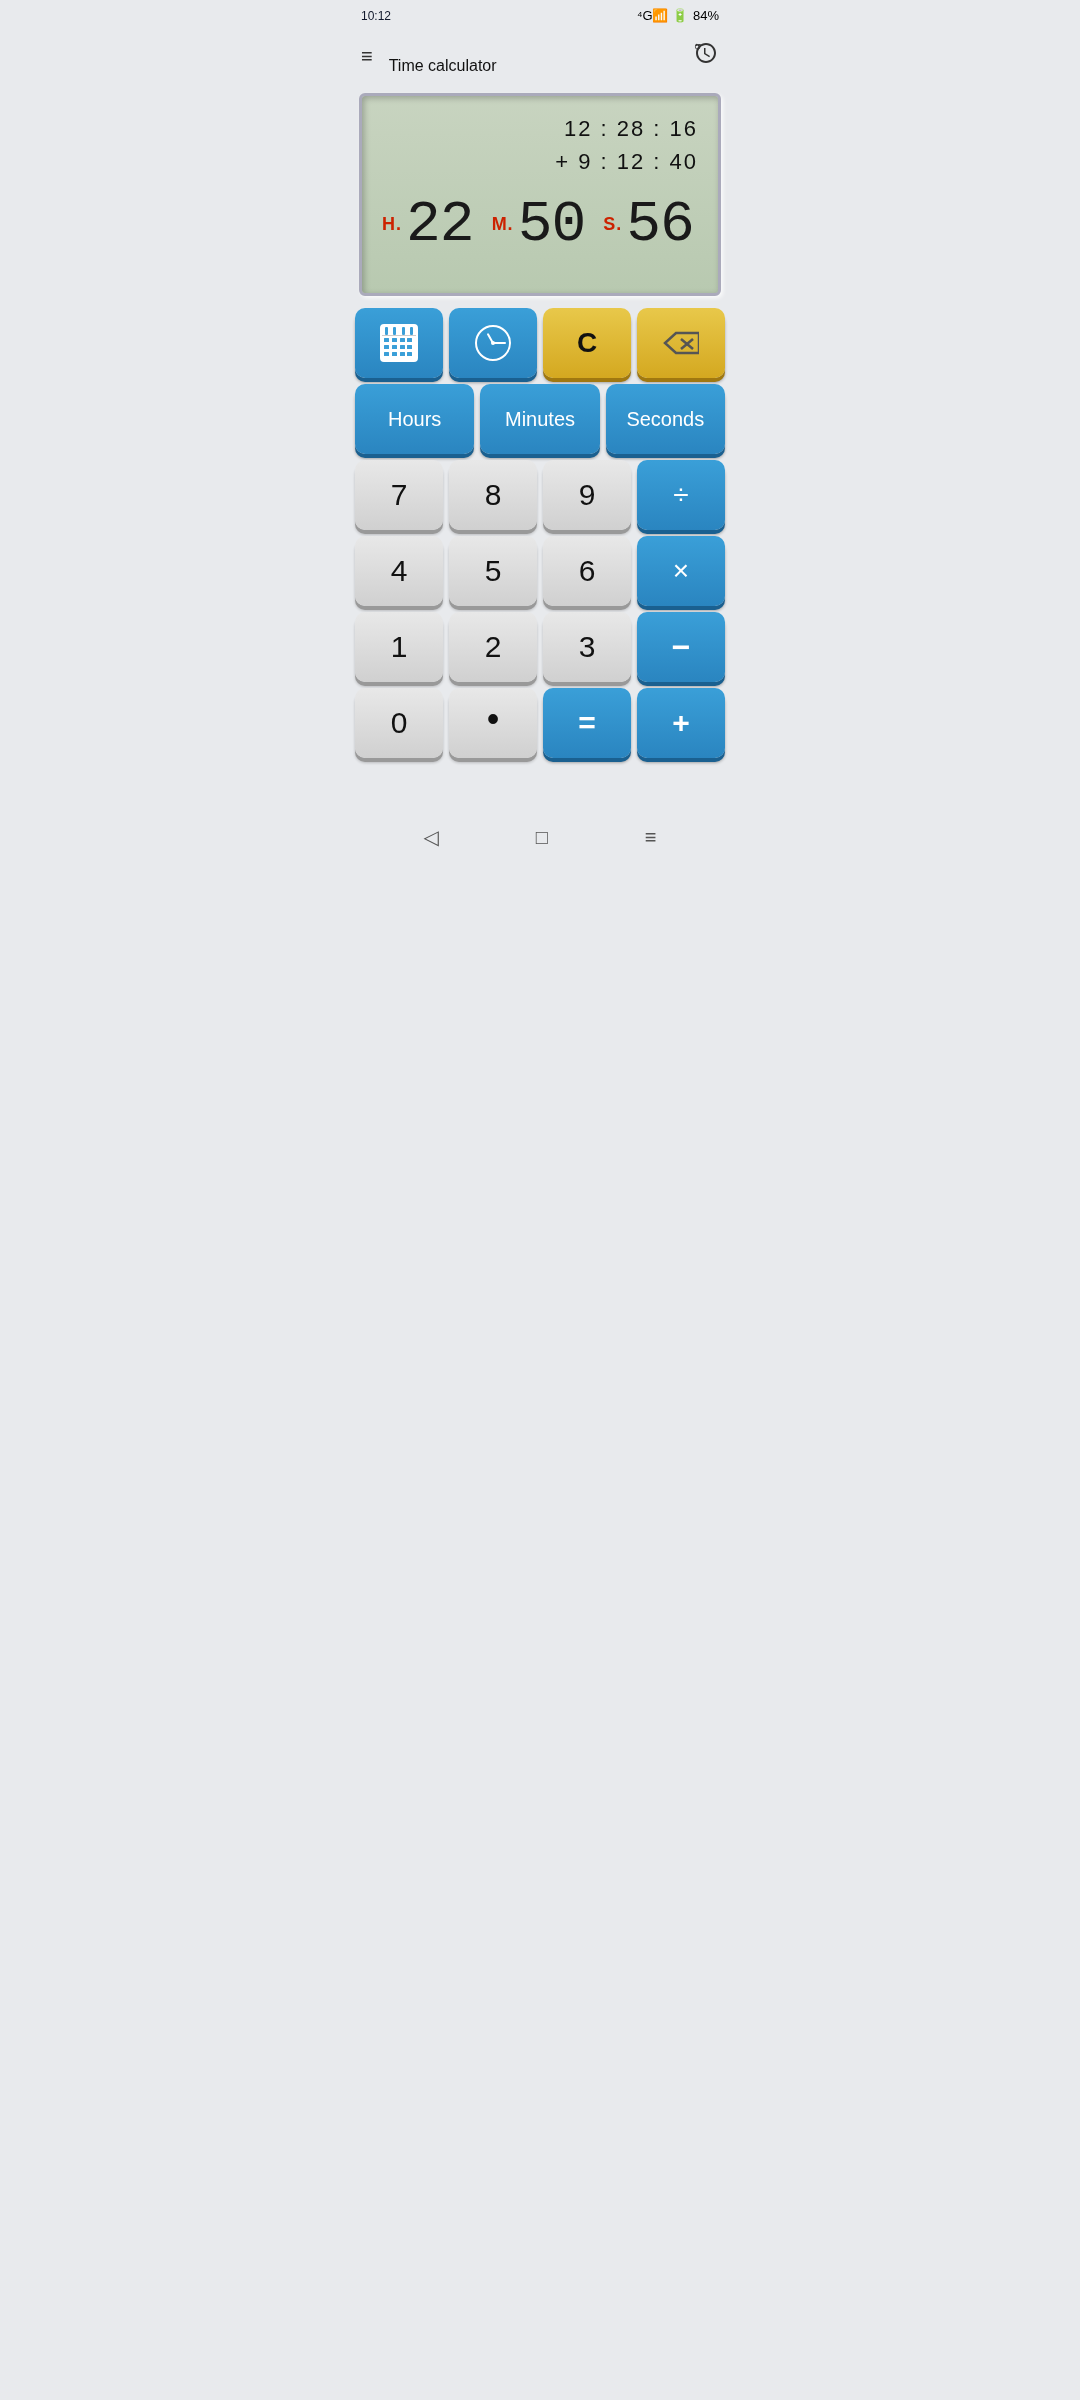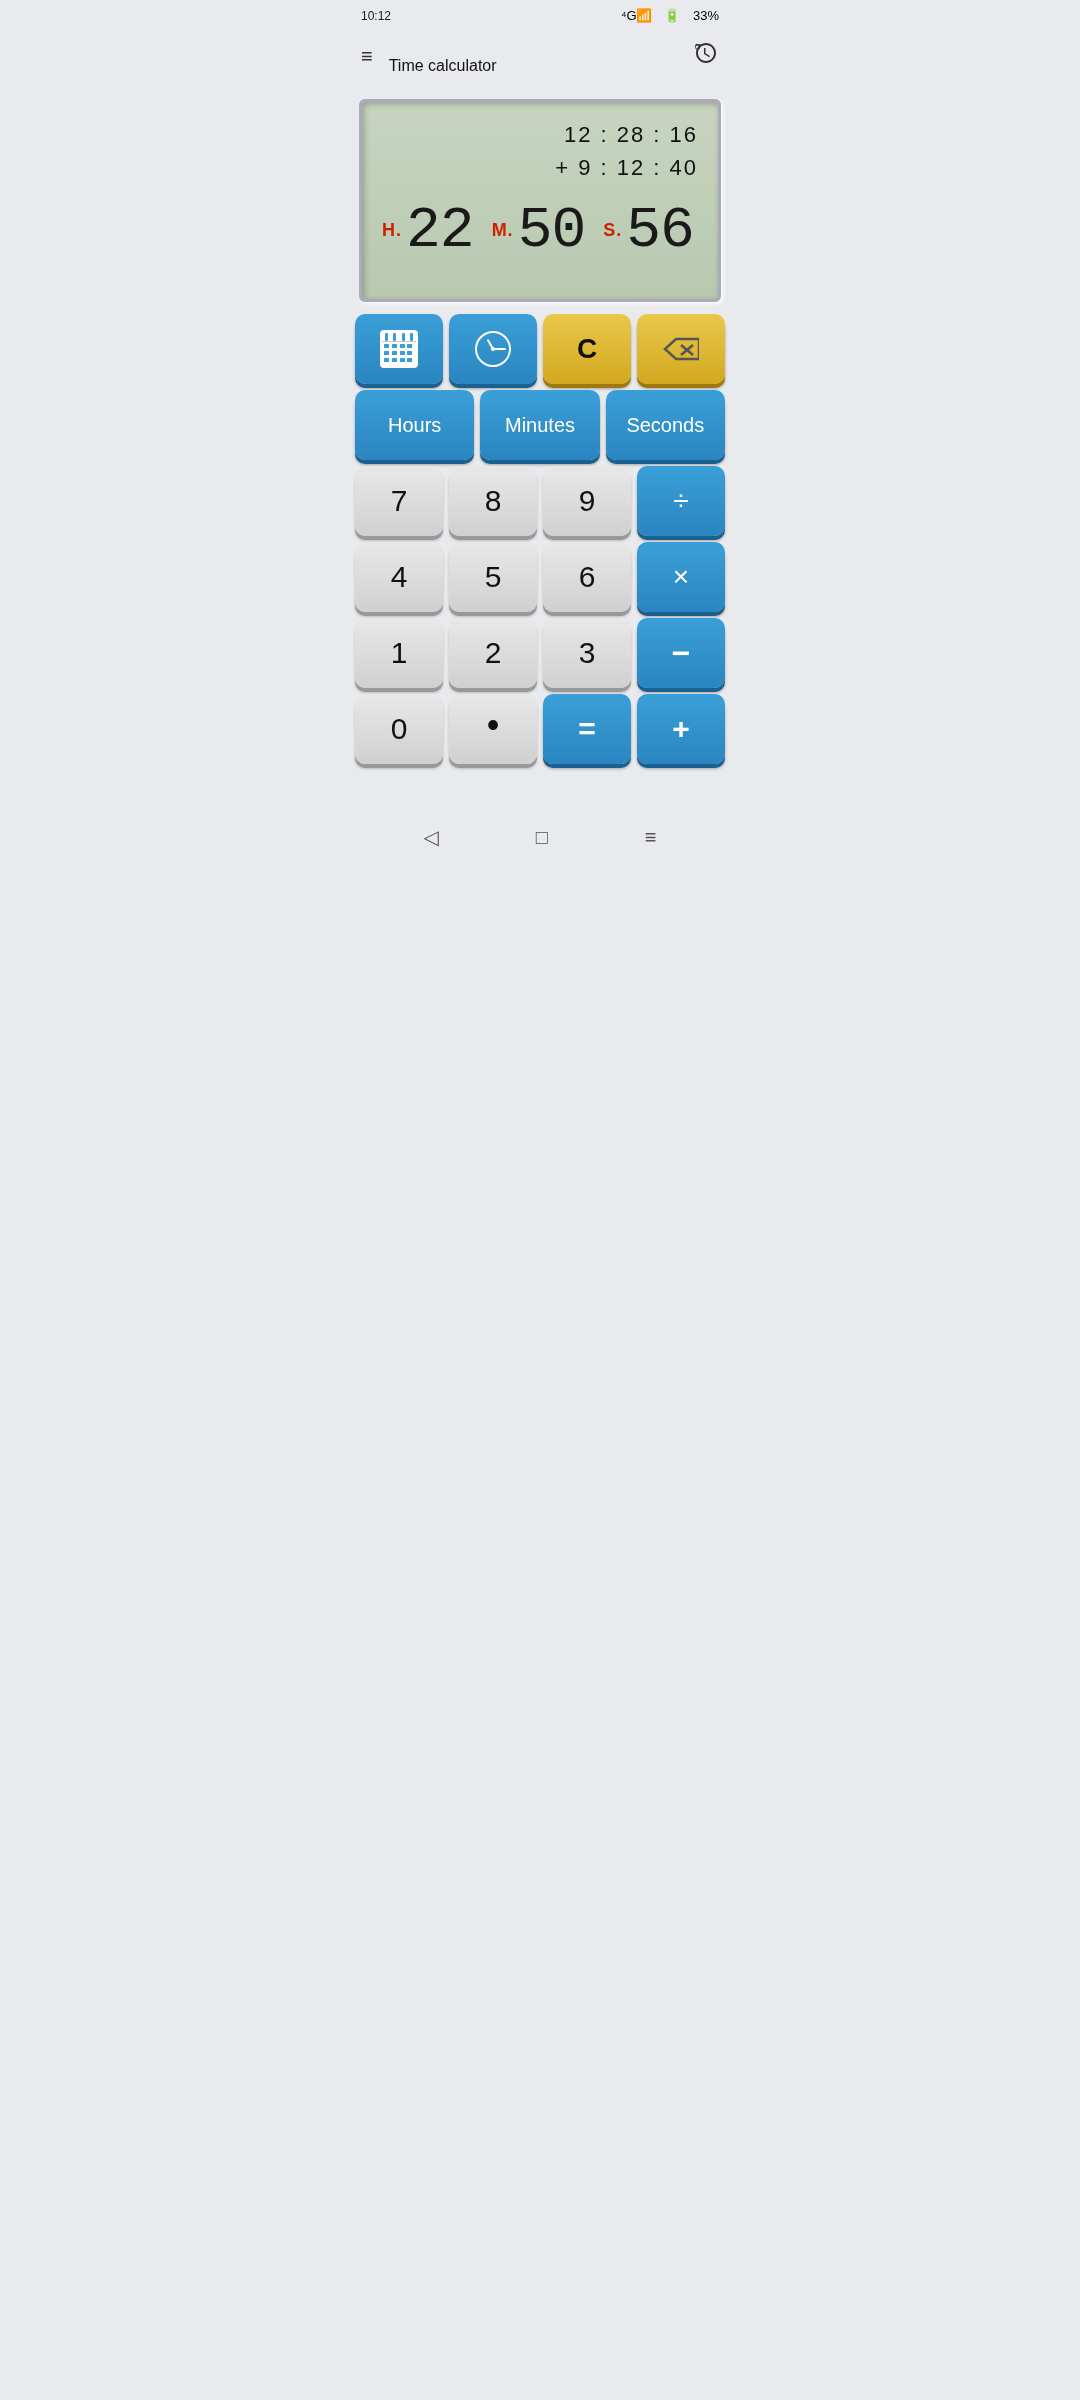--- a/index.html
+++ b/index.html
@@ -25,21 +25,21 @@
       background: #e8eaed;
     }
     .status-time {
       font-size: 12px;
       font-weight: 500;
       color: #0f172a;
     }
     .status-right {
       display: flex;
       align-items: center;
-      gap: 12px;
+      gap: 4px;
       font-size: 13px;
       color: #000;
     }
 
     
     .header {
       display: flex;
       align-items: center;
       padding: 10px 16px;
       background: #e8eaed;
@@ -59,21 +59,21 @@
       margin-top: 20px;
     }
     .history-icon {
       font-size: 22px;
       color: #333;
       cursor: pointer;
     }
 
     
     .display-wrapper {
-      margin: 14px 14px 12px;
+      margin: 8px 14px 12px;
       background: linear-gradient(180deg, #c8d4c0 0%, #b8c9b0 100%);
       border: 3px solid #aab;
       border-radius: 6px;
       box-shadow: inset 2px 2px 6px rgba(0,0,0,0.25), 2px 2px 4px rgba(255,255,255,0.8);
       padding: 16px 20px 36px;
       min-height: 200px;
     }
     .display-lines {
       text-align: right;
       margin-bottom: 14px;
@@ -253,21 +253,21 @@
     }
   </style>
 </head>
 <body>
 
 <div class="status-bar">
   <span class="status-time">10:12</span>
   <div class="status-right">
     <span>⁴G📶</span>
     <span>🔋</span>
-    <span>33%</span>
+    <span>84%</span>
   </div>
 </div>
 
 <div class="header">
   <span class="menu-icon">≡</span>
   <span class="header-title">Time calculator</span>
   <span class="history-icon">
     <svg width="26" height="26" viewBox="0 0 26 26" fill="none">
       <path d="M13 3C7.48 3 3 7.48 3 13s4.48 10 10 10 10-4.48 10-10S18.52 3 13 3zm0 18c-4.41 0-8-3.59-8-8s3.59-8 8-8 8 3.59 8 8-3.59 8-8 8z" fill="#333"></path>
       <path d="M12.5 8v5.25l4.5 2.67-.75 1.23L11 14V8h1.5z" fill="#333"></path>

